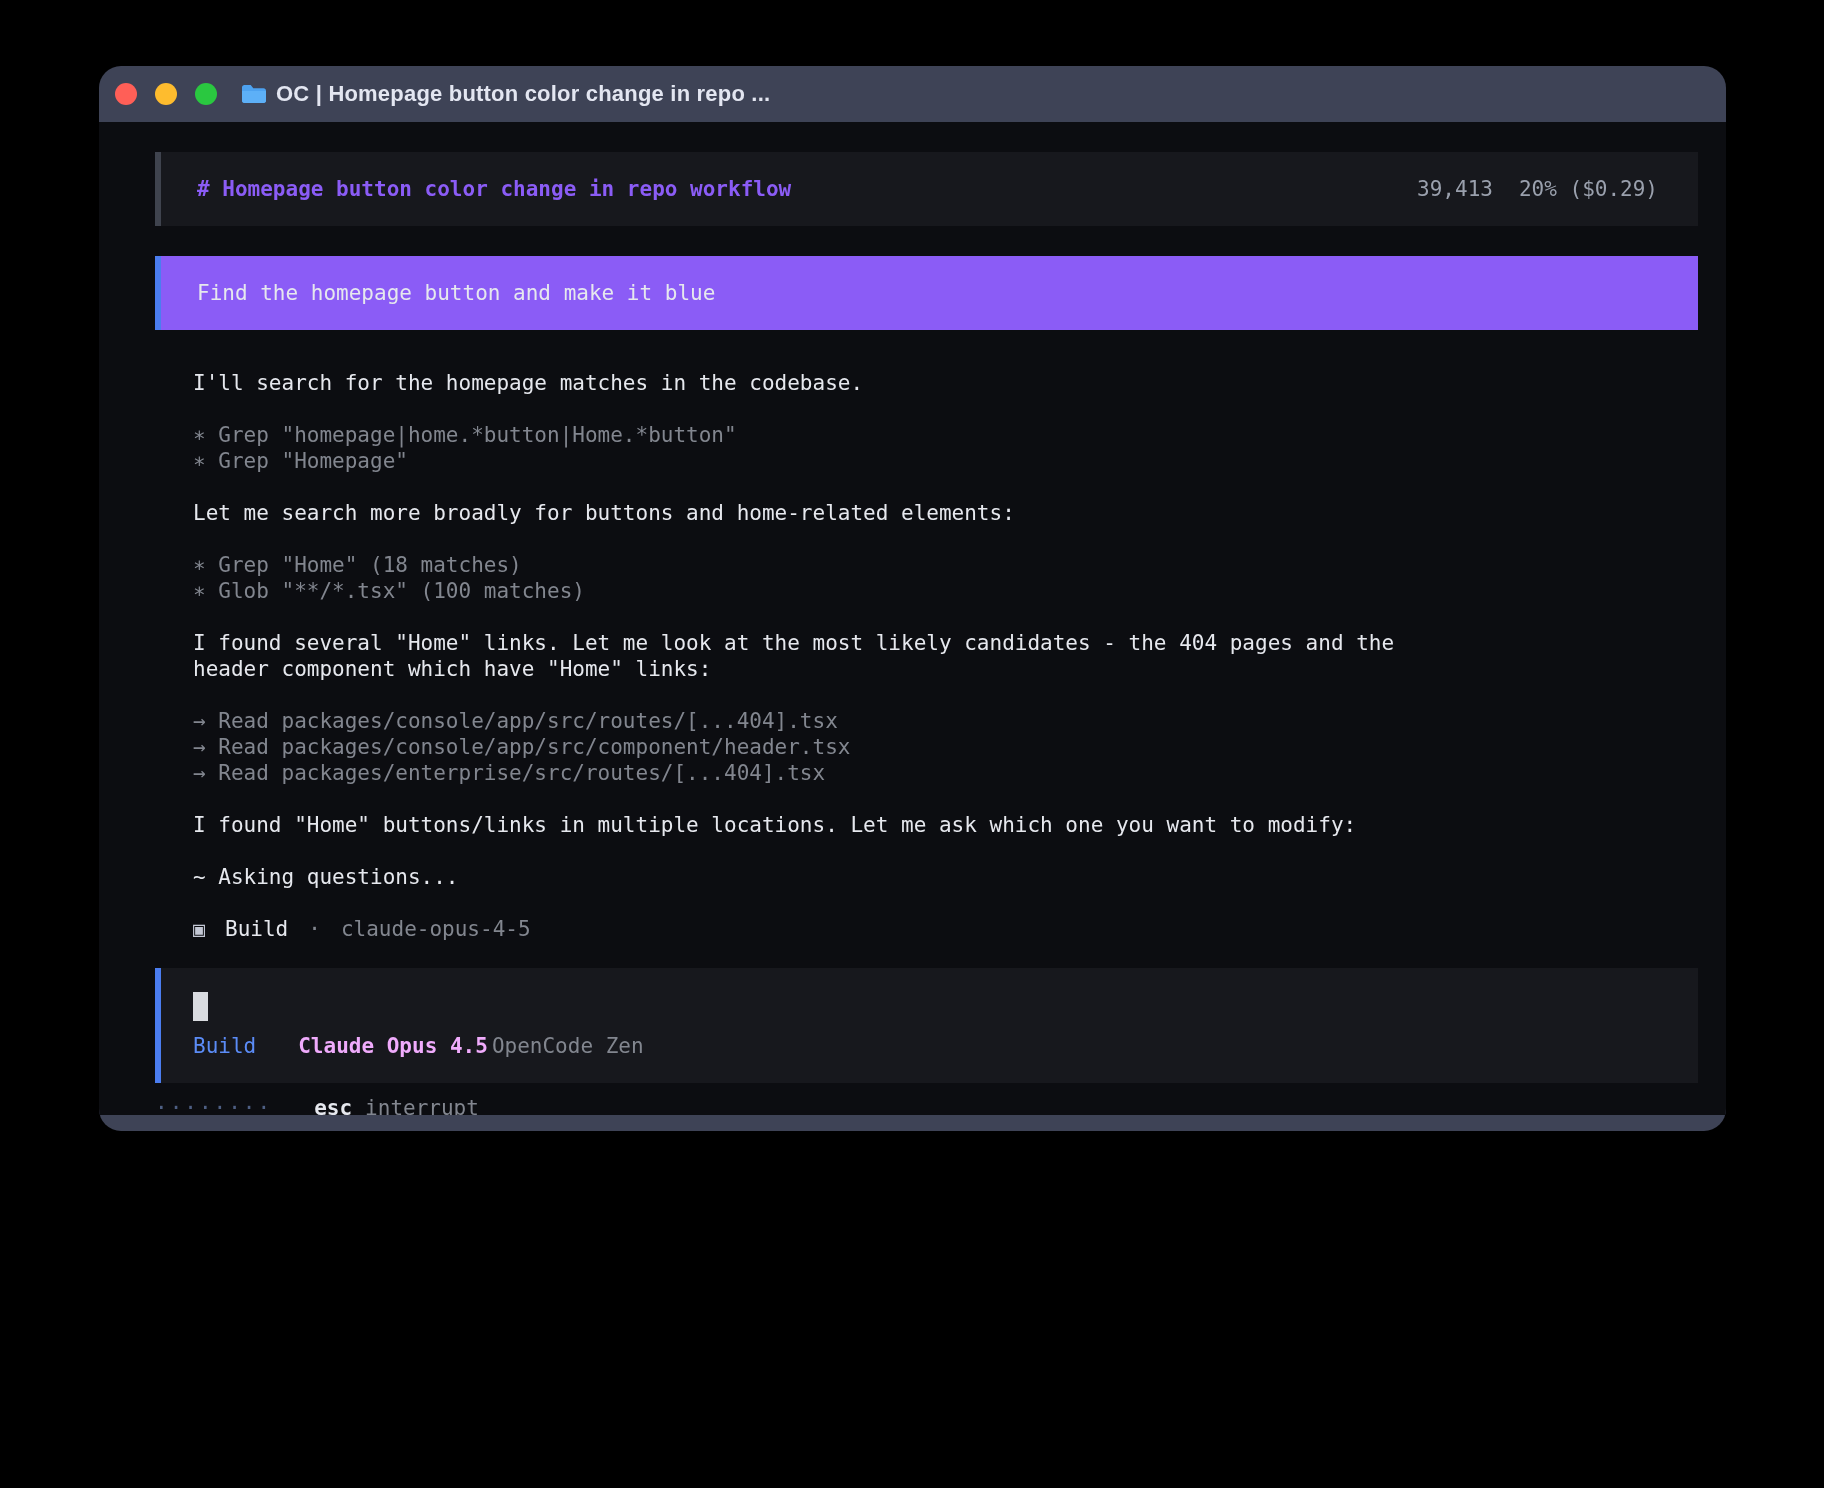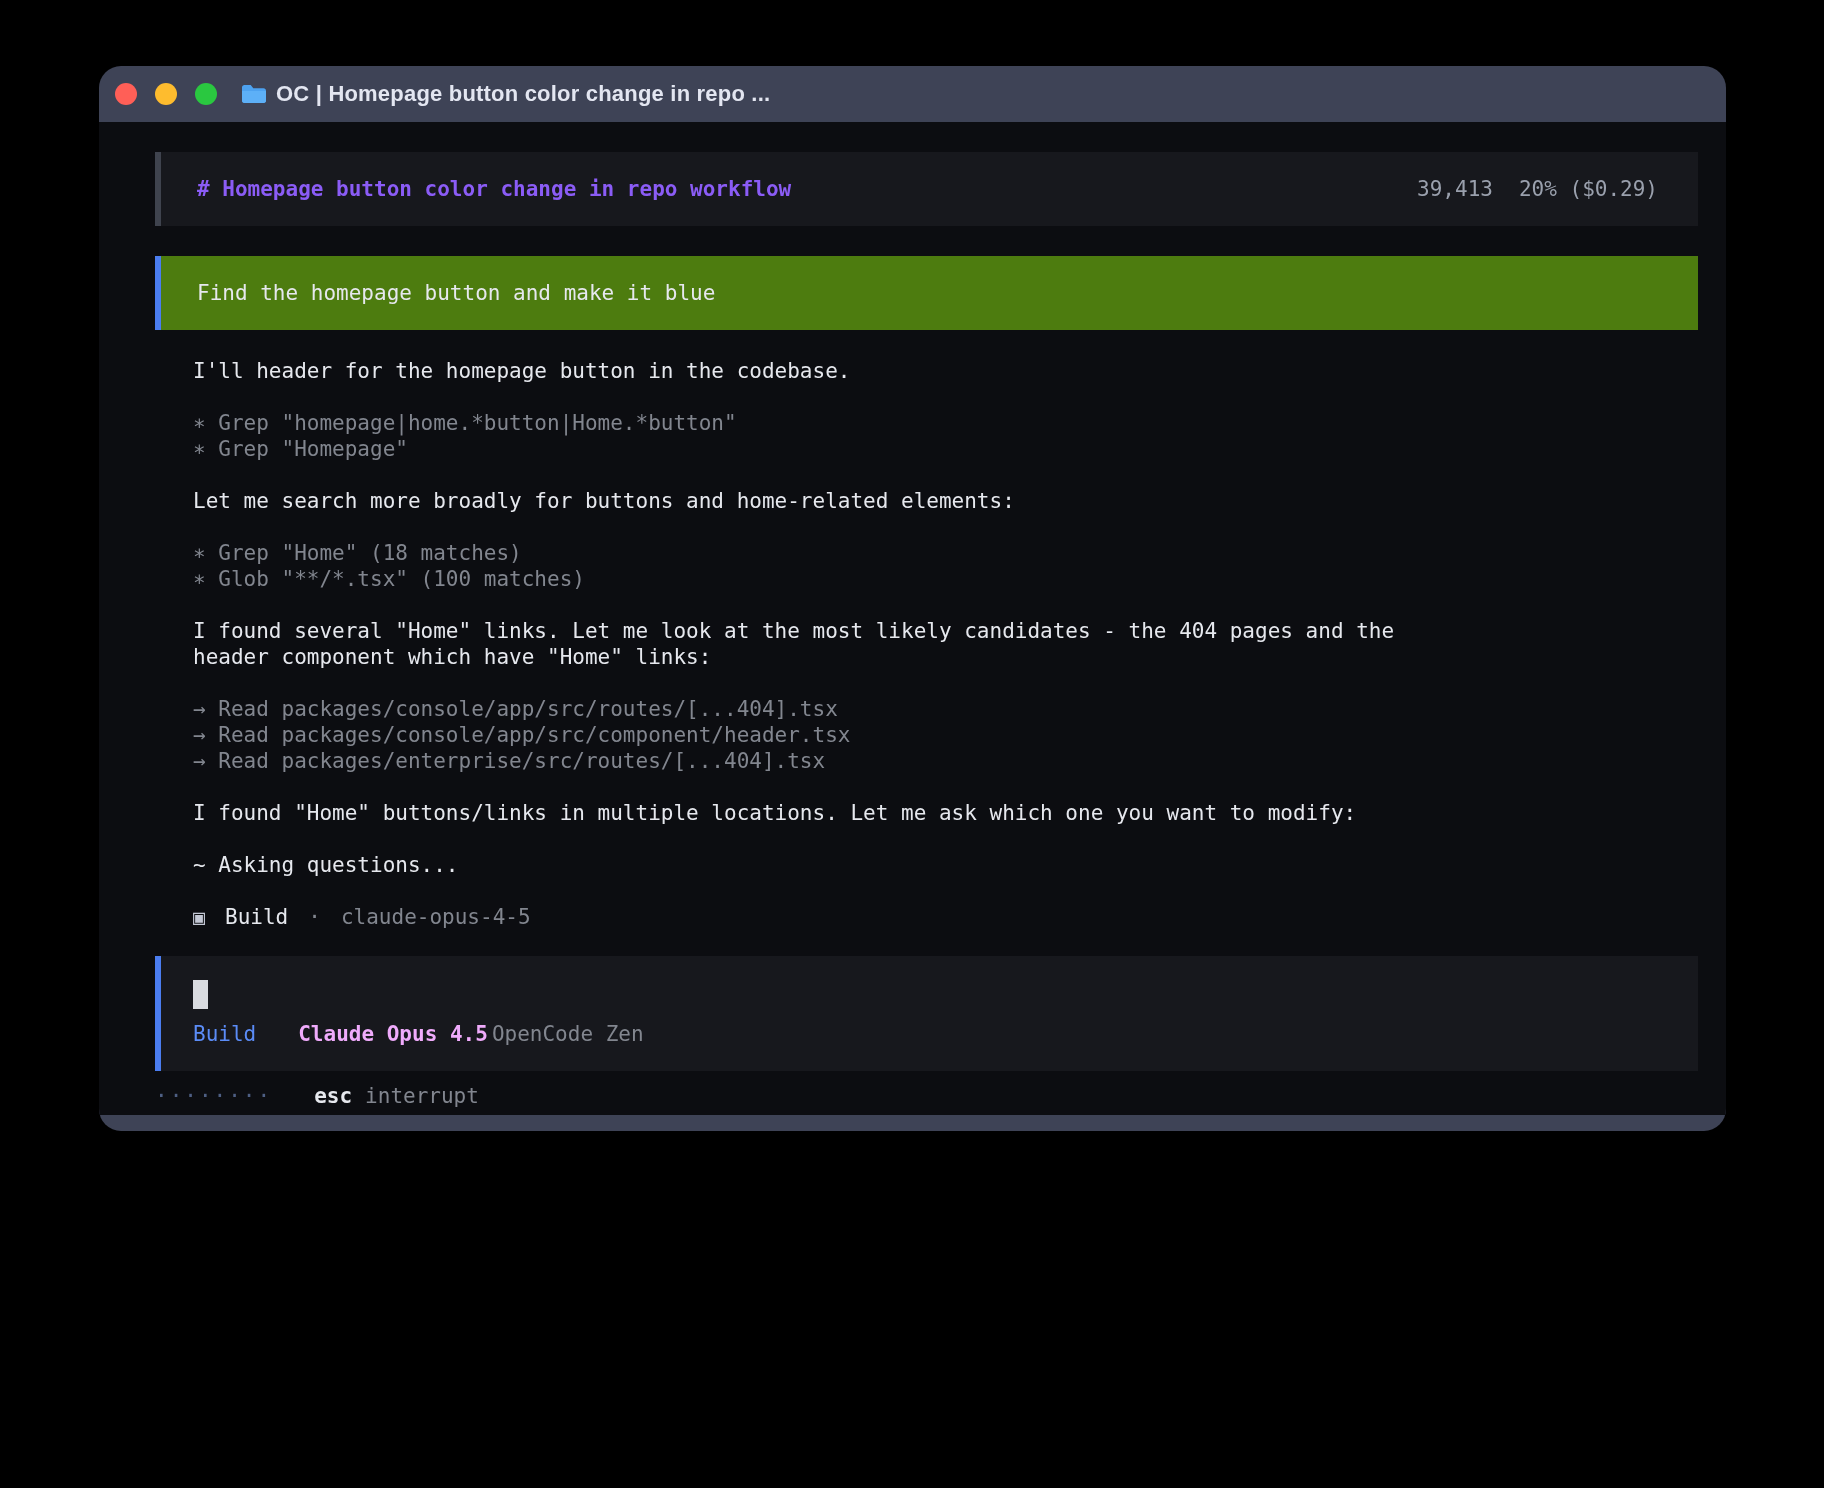--- a/index.html
+++ b/index.html
@@ -56,23 +56,23 @@
     line-height:26px;
   }
   .header-block {
     background:#17181d;
     display:flex; justify-content:space-between; align-items:center;
     margin-bottom:30px;
   }
   .hdr-title { font-weight:bold; color:#8b5cf6; white-space:nowrap; }
   .hdr-stats { color:#9aa0ad; display:flex; gap:26px; white-space:nowrap; }
   .user-block {
-    background:#4d7c0f;
+    background:#8b5cf6;
     border-left-color:#4b7df0;
-    margin-bottom:28px;
+    margin-bottom:40px;
     color:#e6e8ee;
   }
   .transcript { padding-left:38px; }
   .transcript p { margin:0; line-height:26px; white-space:pre; }
   .para { margin-bottom:26px; }
   .white { color:#e6e8ee; }
   .gray  { color:#82868f; }
 
   .agent-row { display:flex; align-items:center; gap:20px; }
   .agent-icon { color:#c3c7d4; font-size:20px; }
@@ -142,21 +142,21 @@
       </span>
     </div>
 
     <div class="block user-block">
       <span>Find the homepage button and make it blue</span>
     </div>
 
     <div class="transcript">
 
       <div class="para">
-        <p class="white">I'll header for the homepage button in the codebase.</p>
+        <p class="white">I'll search for the homepage matches in the codebase.</p>
       </div>
 
       <div class="para">
         <p class="gray">∗ Grep "homepage|home.*button|Home.*button"</p>
         <p class="gray">∗ Grep "Homepage"</p>
       </div>
 
       <div class="para">
         <p class="white">Let me search more broadly for buttons and home-related elements:</p>
       </div>

